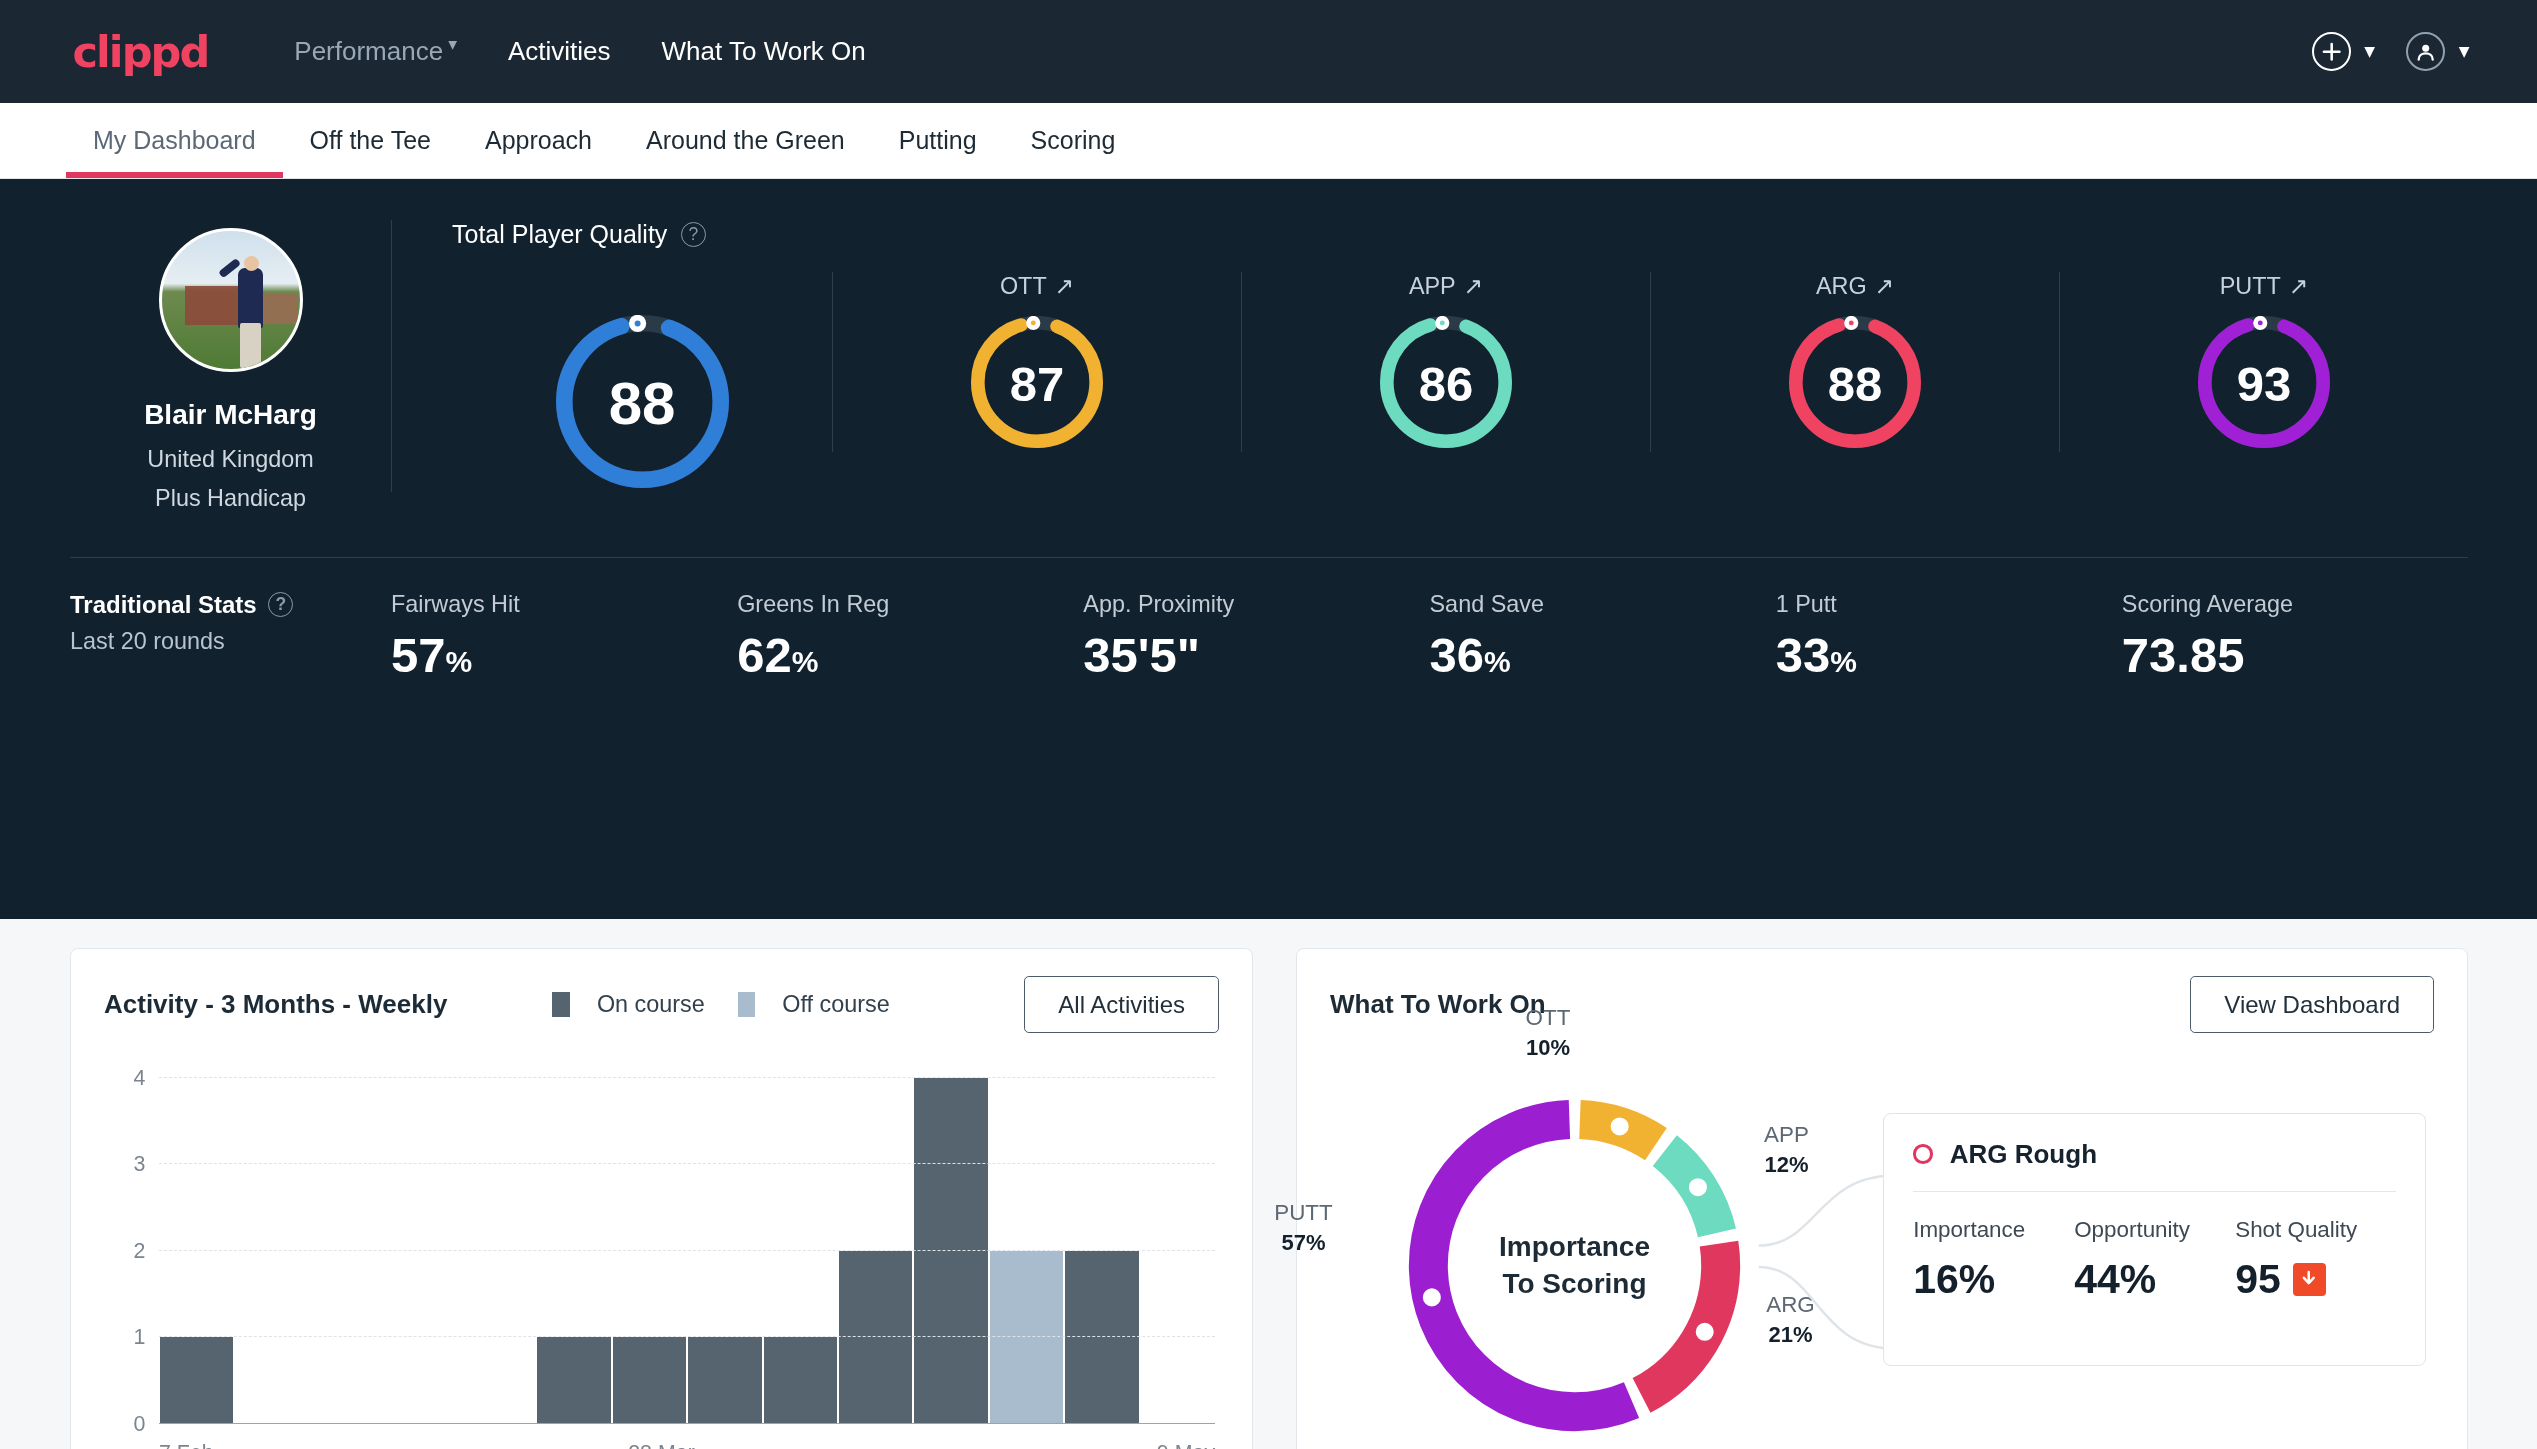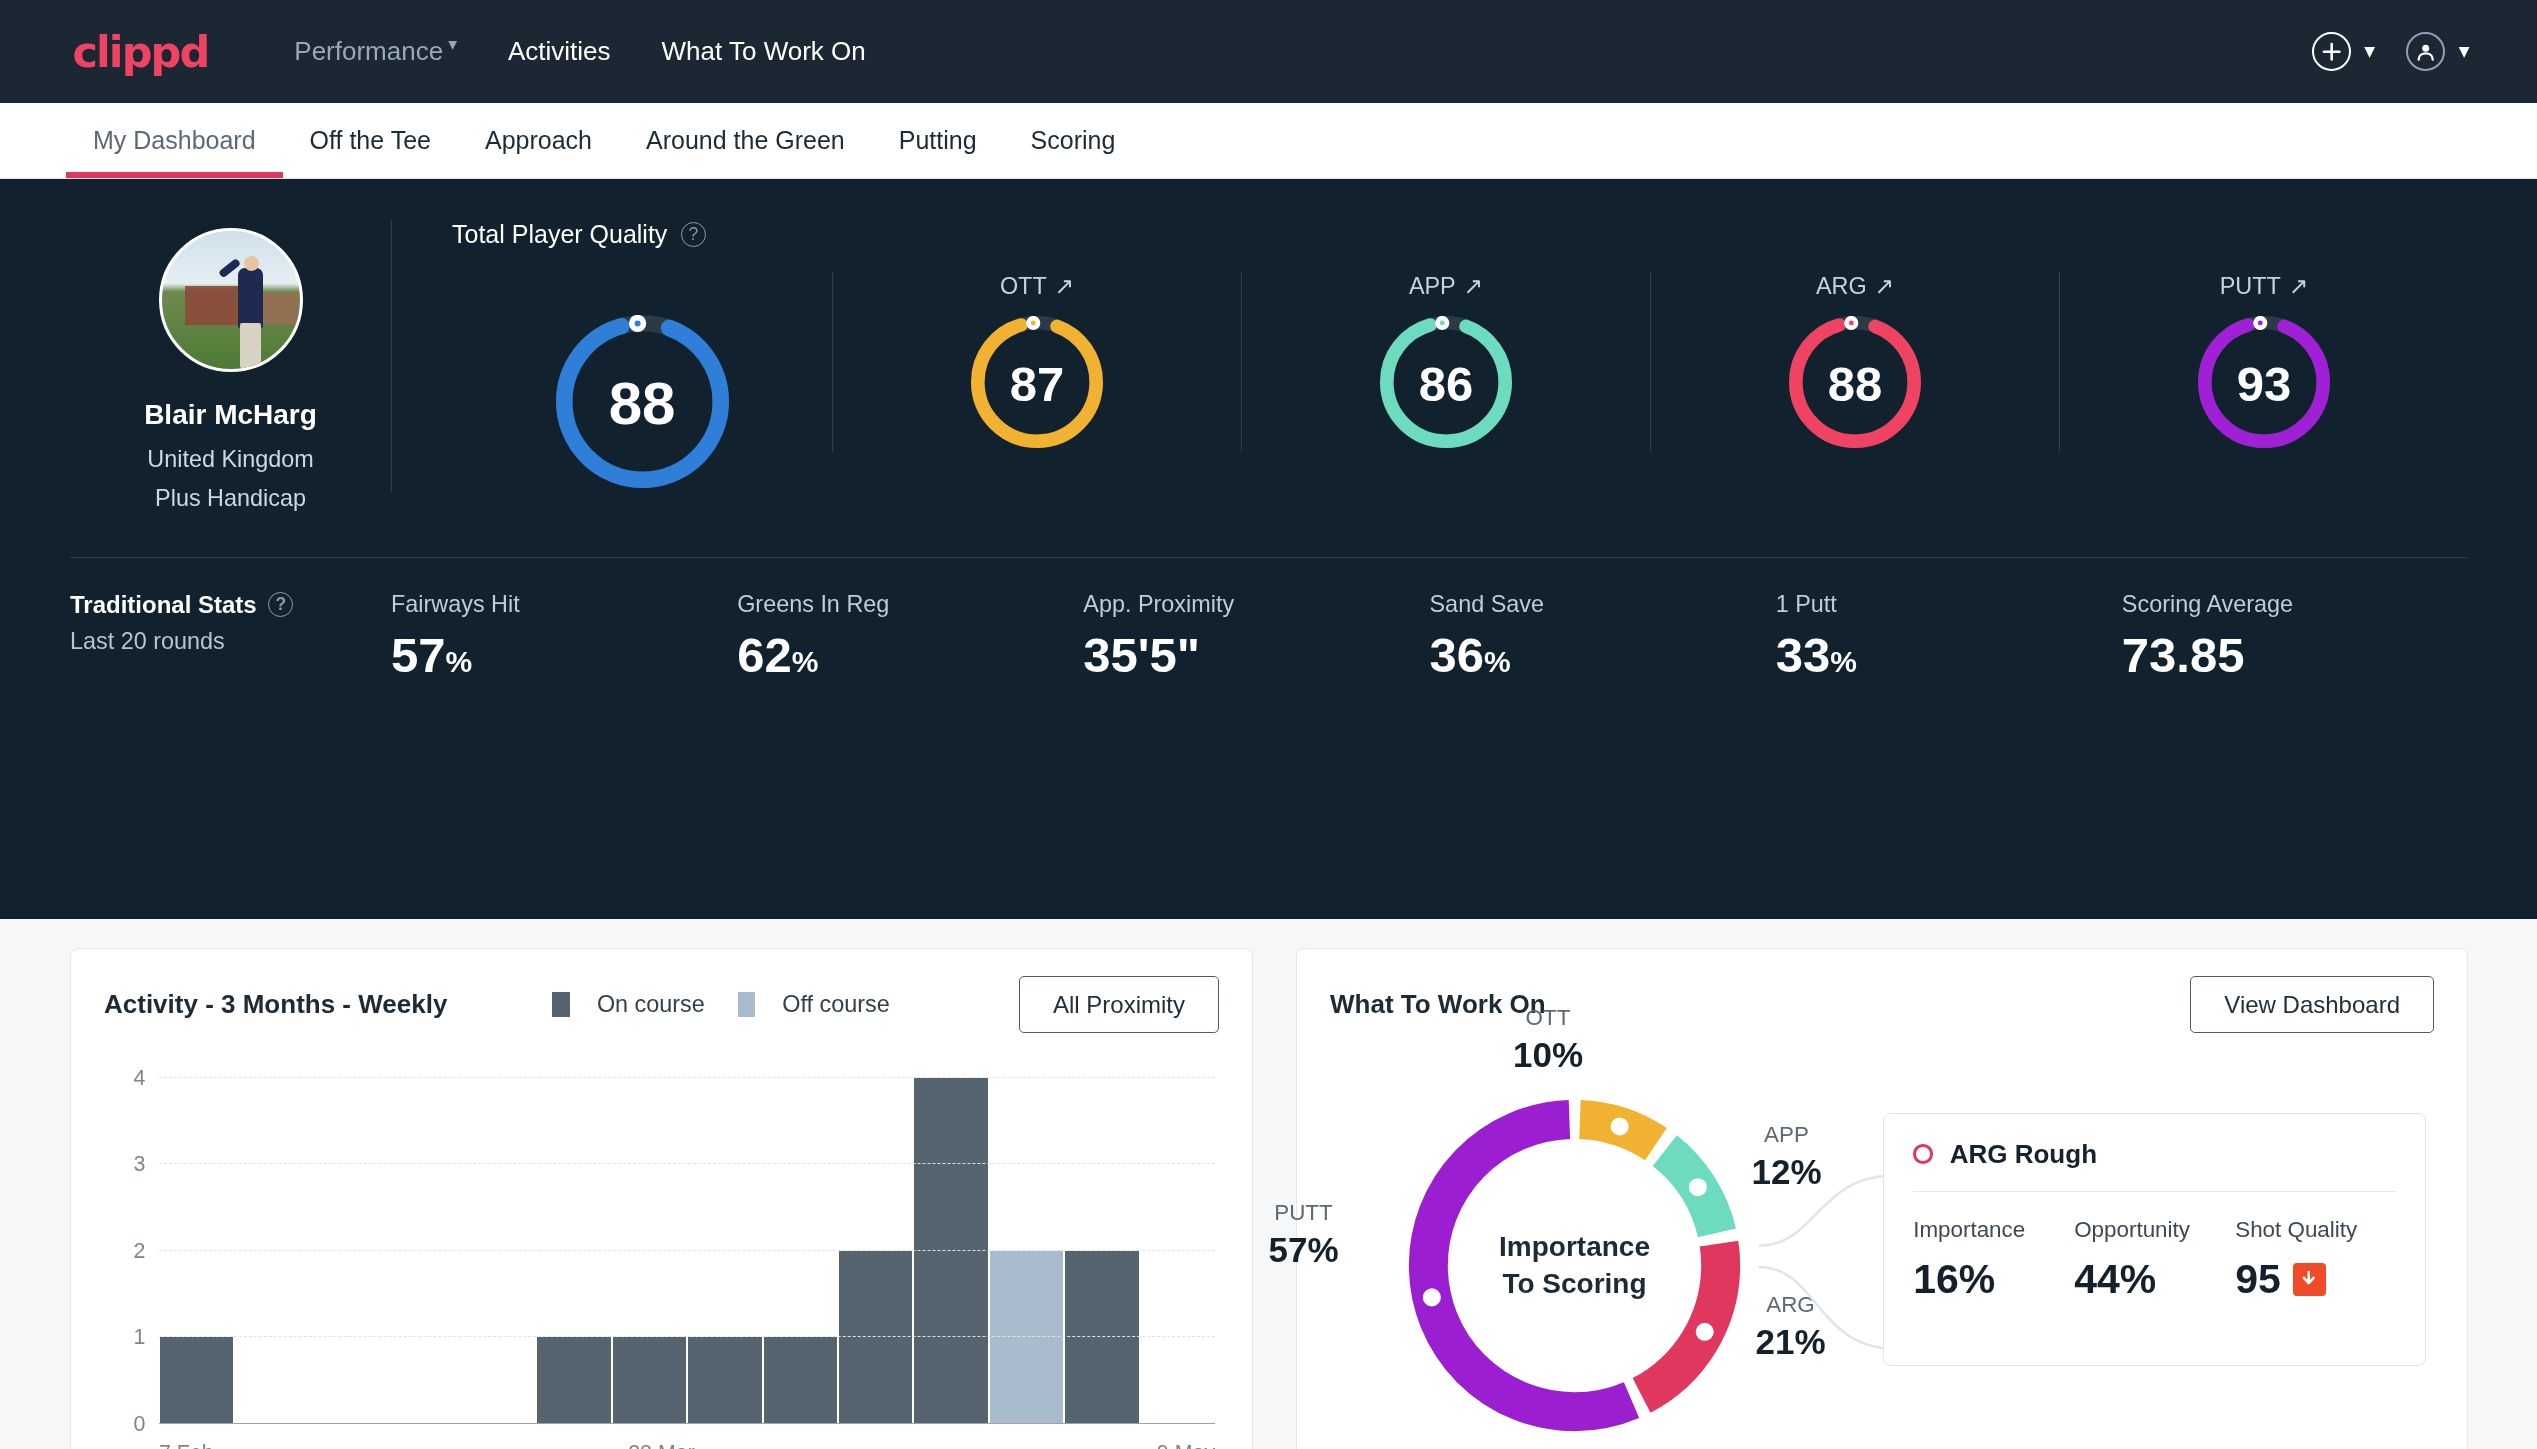--- a/index.html
+++ b/index.html
@@ -176,21 +176,21 @@
   .wtwo-body { flex: 1; display: flex; align-items: center; position: relative; }
   .donut-wrap { position: relative; width: 419px; height: 419px; margin-left: 35px; }
   .donut-center {
     position: absolute; inset: 0; display: flex; flex-direction: column;
     align-items: center; justify-content: center;
     font-size: 28px; font-weight: bold; color: #1d2b36; line-height: 1.35;
     text-align: center;
   }
   .dlabel { position: absolute; text-align: center; }
   .dlabel .dl-k { font-size: 22.4px; color: #5d6873; margin-bottom: 3.9px; }
-  .dlabel .dl-v { font-size: 35px; font-weight: bold; color: #14212c; }
+  .dlabel .dl-v { font-size: 22px; font-weight: bold; color: #14212c; }
 
   .detail-card {
     position: absolute; right: 7.8px; top: 62px; width: 543px; height: 253px;
     border: 1px solid #dfe4e9; border-radius: 7.8px; background: #fff;
     padding: 25px 29px;
   }
   .dc-head { display: flex; align-items: center; gap: 17px; }
   .dc-ring {
     width: 19.5px; height: 19.5px; border-radius: 50%;
     border: 3.9px solid #e0375f;
@@ -411,21 +411,21 @@
       <div class="legend">
         <div class="legitem">
           <span class="swatch" style="background:#566470"></span>
           <span>On course</span>
         </div>
         <div class="legitem">
           <span class="swatch" style="background:#a8bccd"></span>
           <span>Off course</span>
         </div>
       </div>
-      <button class="btn-outline">All Proximity</button>
+      <button class="btn-outline">All Activities</button>
     </div>
     <div class="chart">
       <div class="plot" id="plot">
         <div class="bars" id="bars">
             <div class="bar" style="height: 25%; background: rgb(86, 100, 112);"></div>
             <div class="bar" style="height: 0%; background: transparent;"></div>
             <div class="bar" style="height: 0%; background: transparent;"></div>
             <div class="bar" style="height: 0%; background: transparent;"></div>
             <div class="bar" style="height: 0%; background: transparent;"></div>
             <div class="bar" style="height: 25%; background: rgb(86, 100, 112);"></div>

